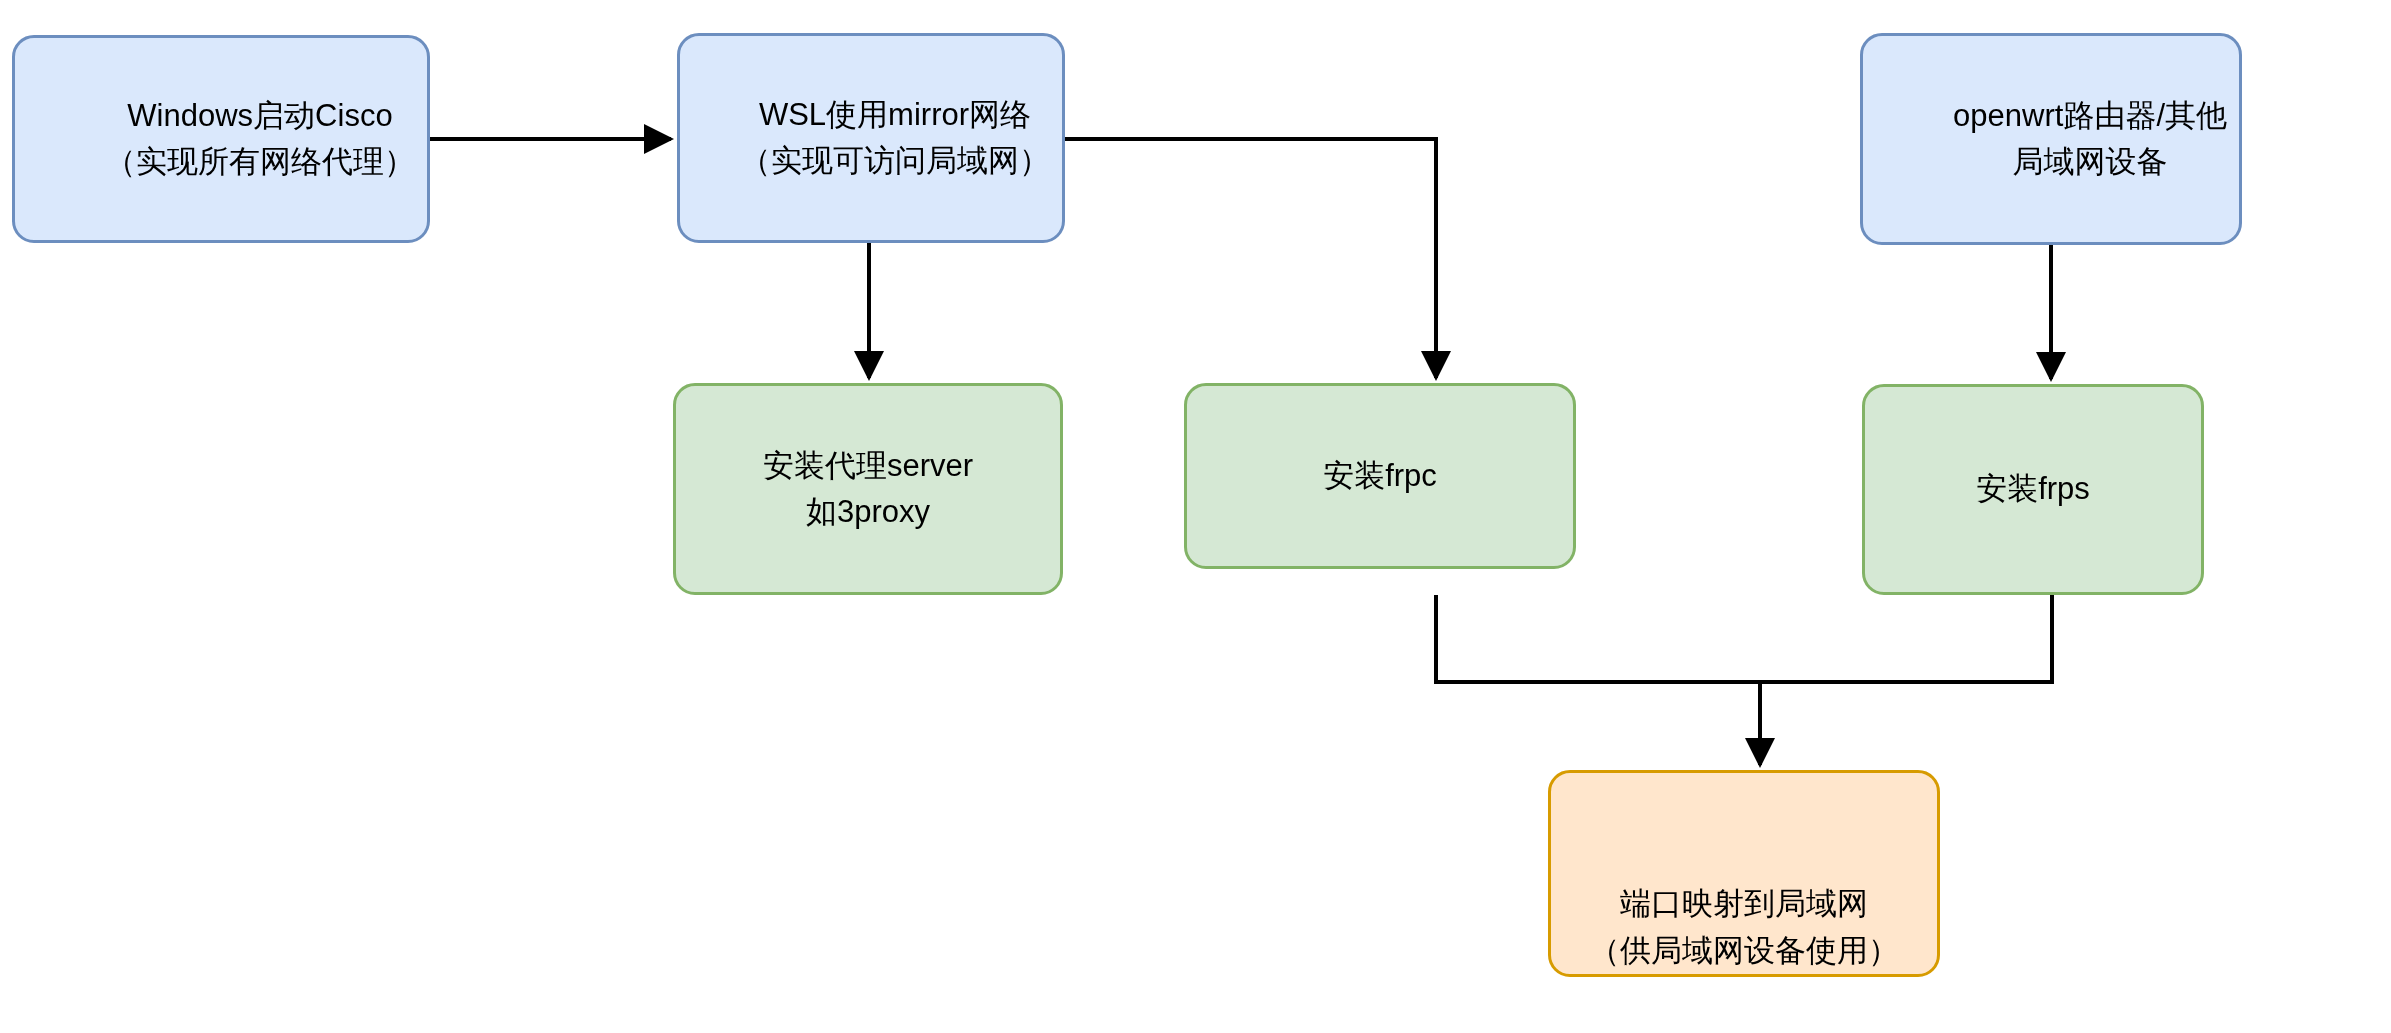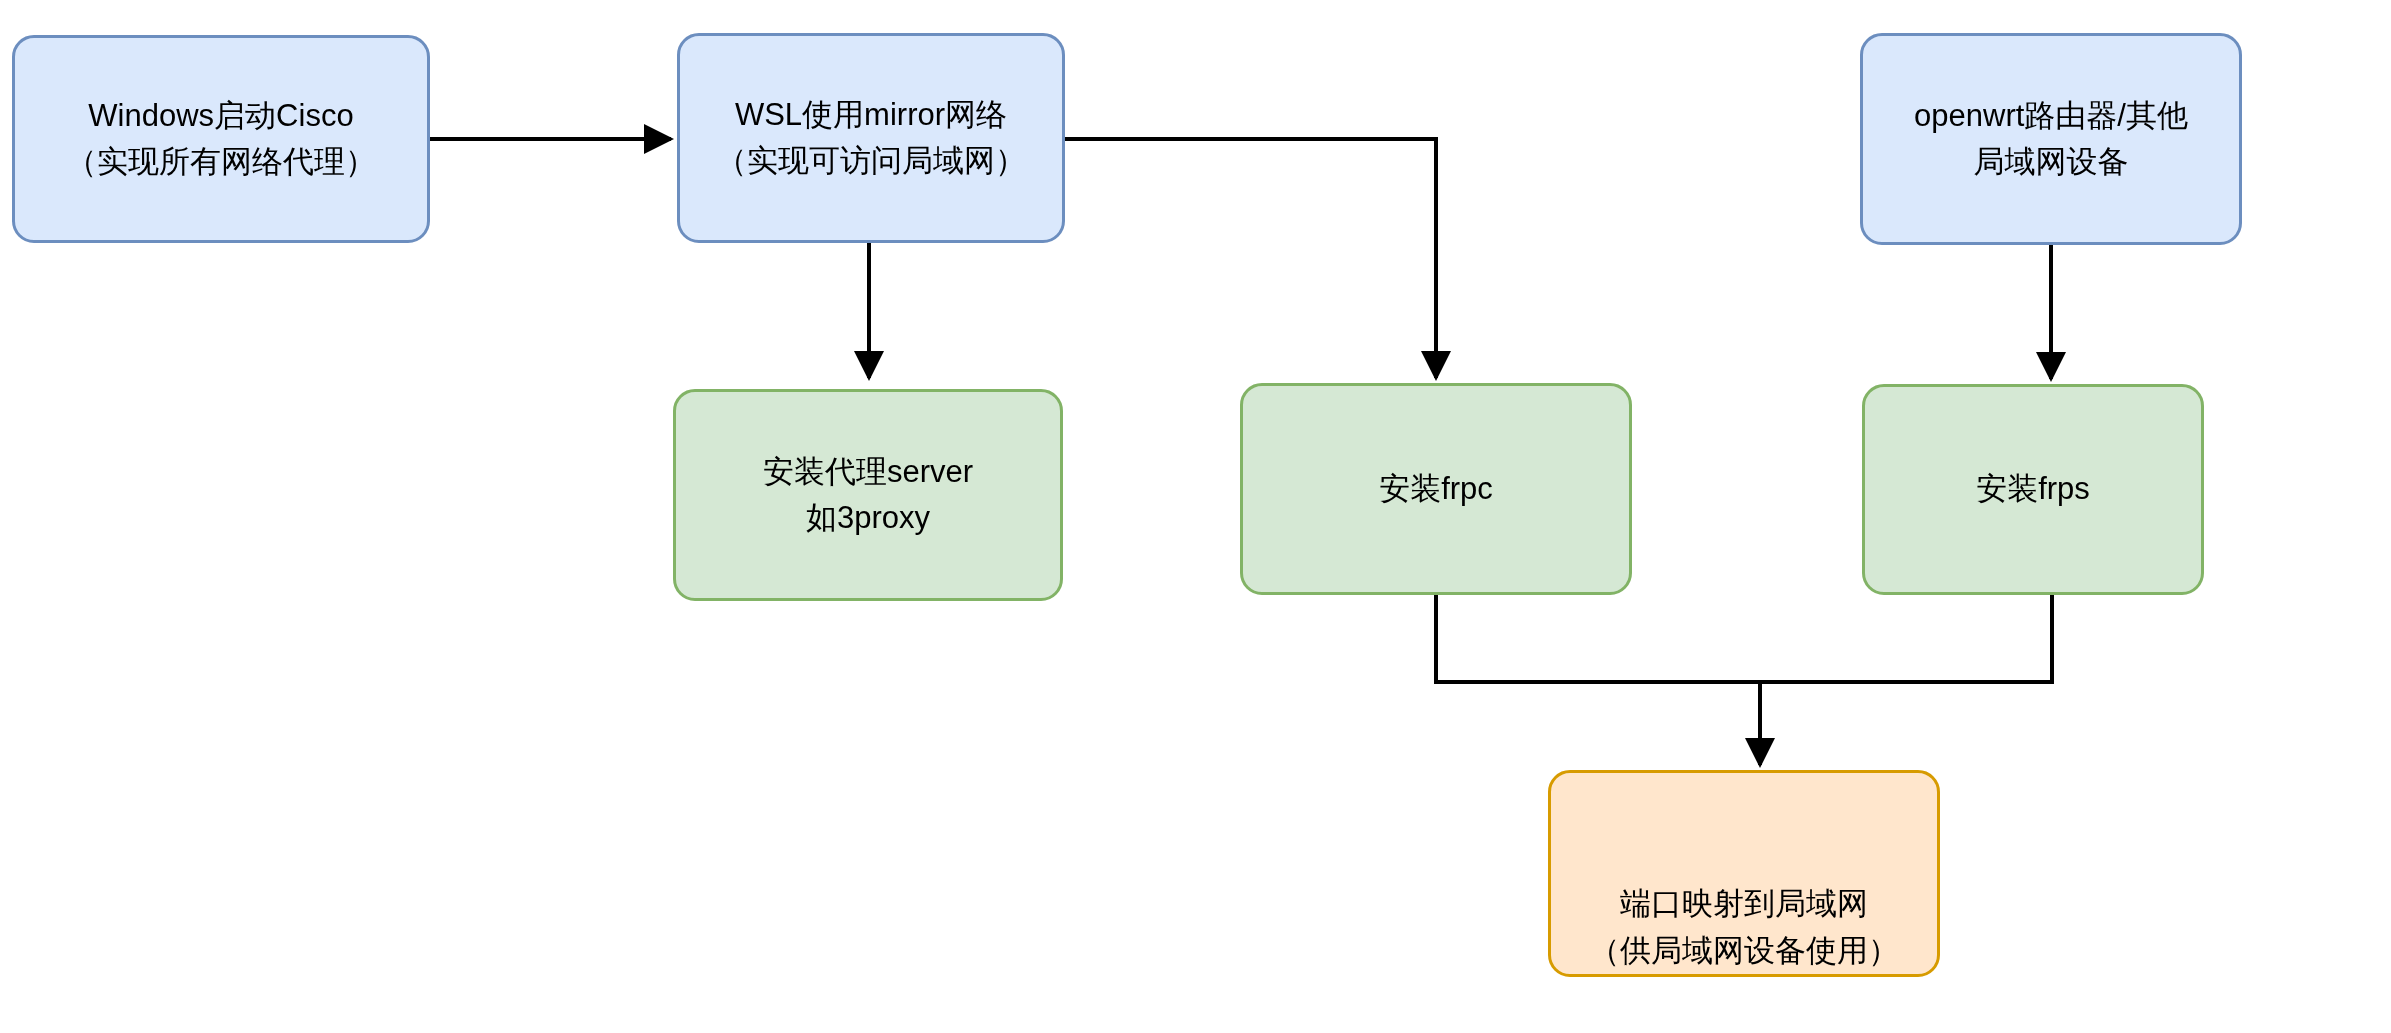--- a/index.html
+++ b/index.html
@@ -35,20 +35,21 @@
     font-size: 31px;
     line-height: 1.5;
   }
   .node .label {
     white-space: pre-line;
     padding: 0 12px;
   }
   .node-blue {
     background: #dae8fc;
     border: 3px solid #6c8ebf;
+    justify-content: flex-end;
   }
   .node-green {
     background: #d5e8d4;
     border: 3px solid #82b366;
   }
   .node-orange {
     background: #ffe6cc;
     border: 3px solid #d79b00;
   }
   .edge {
@@ -86,26 +87,26 @@
   <div class="node node-blue" style="left:677px; top:33px; width:388px; height:210px;">
     <span class="label">WSL使用mirror网络
 （实现可访问局域网）</span>
   </div>
 
   <div class="node node-blue" style="left:1860px; top:33px; width:382px; height:212px;">
     <span class="label">openwrt路由器/其他
 局域网设备</span>
   </div>
 
-  <div class="node node-green" style="left:673px; top:383px; width:390px; height:212px;margin-top:6px;">
+  <div class="node node-green" style="left:673px; top:383px; width:390px; height:212px;">
     <span class="label">安装代理server
 如3proxy</span>
   </div>
 
-  <div class="node node-green" style="left:1240px; top:383px; width:392px; height:212px;">
+  <div class="node node-green" style="left:1184px; top:383px; width:392px; height:186px;">
     <span class="label">安装frpc</span>
   </div>
 
   <div class="node node-green" style="left:1862px; top:384px; width:342px; height:211px;">
     <span class="label">安装frps</span>
   </div>
 
   <div class="node node-orange" style="left:1548px; top:770px; width:392px; height:207px;align-items:flex-end;">
     <span class="label">端口映射到局域网
 （供局域网设备使用）</span>

